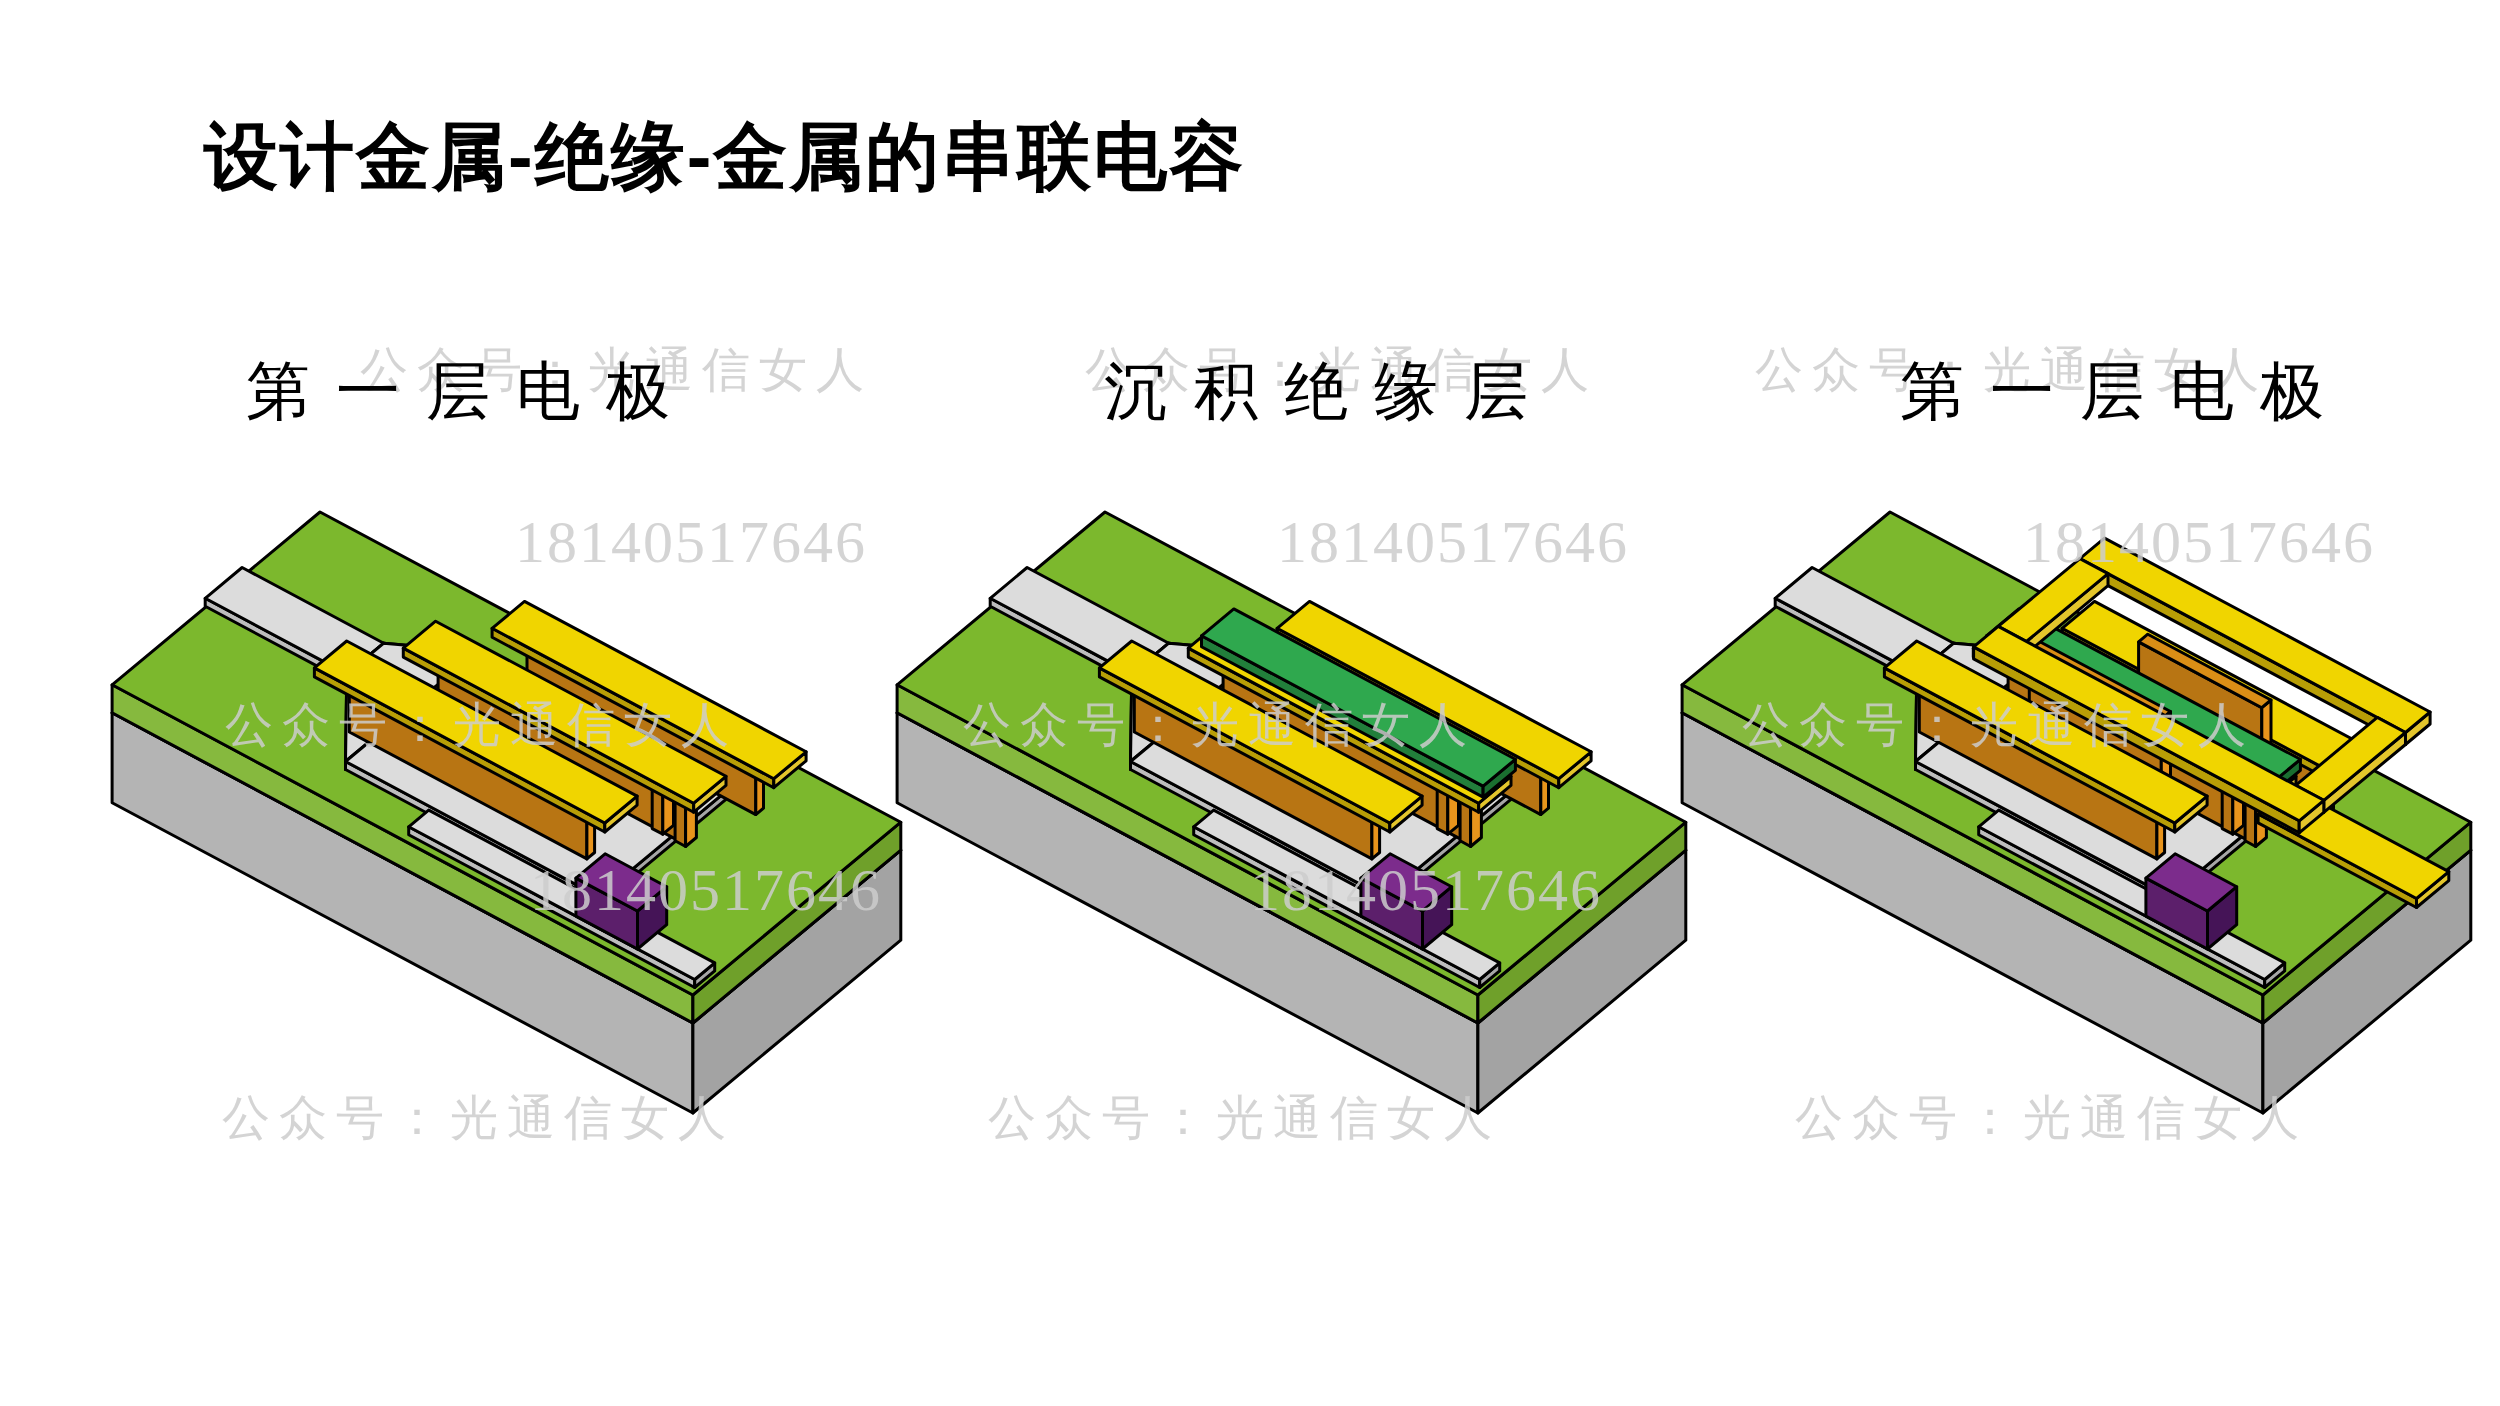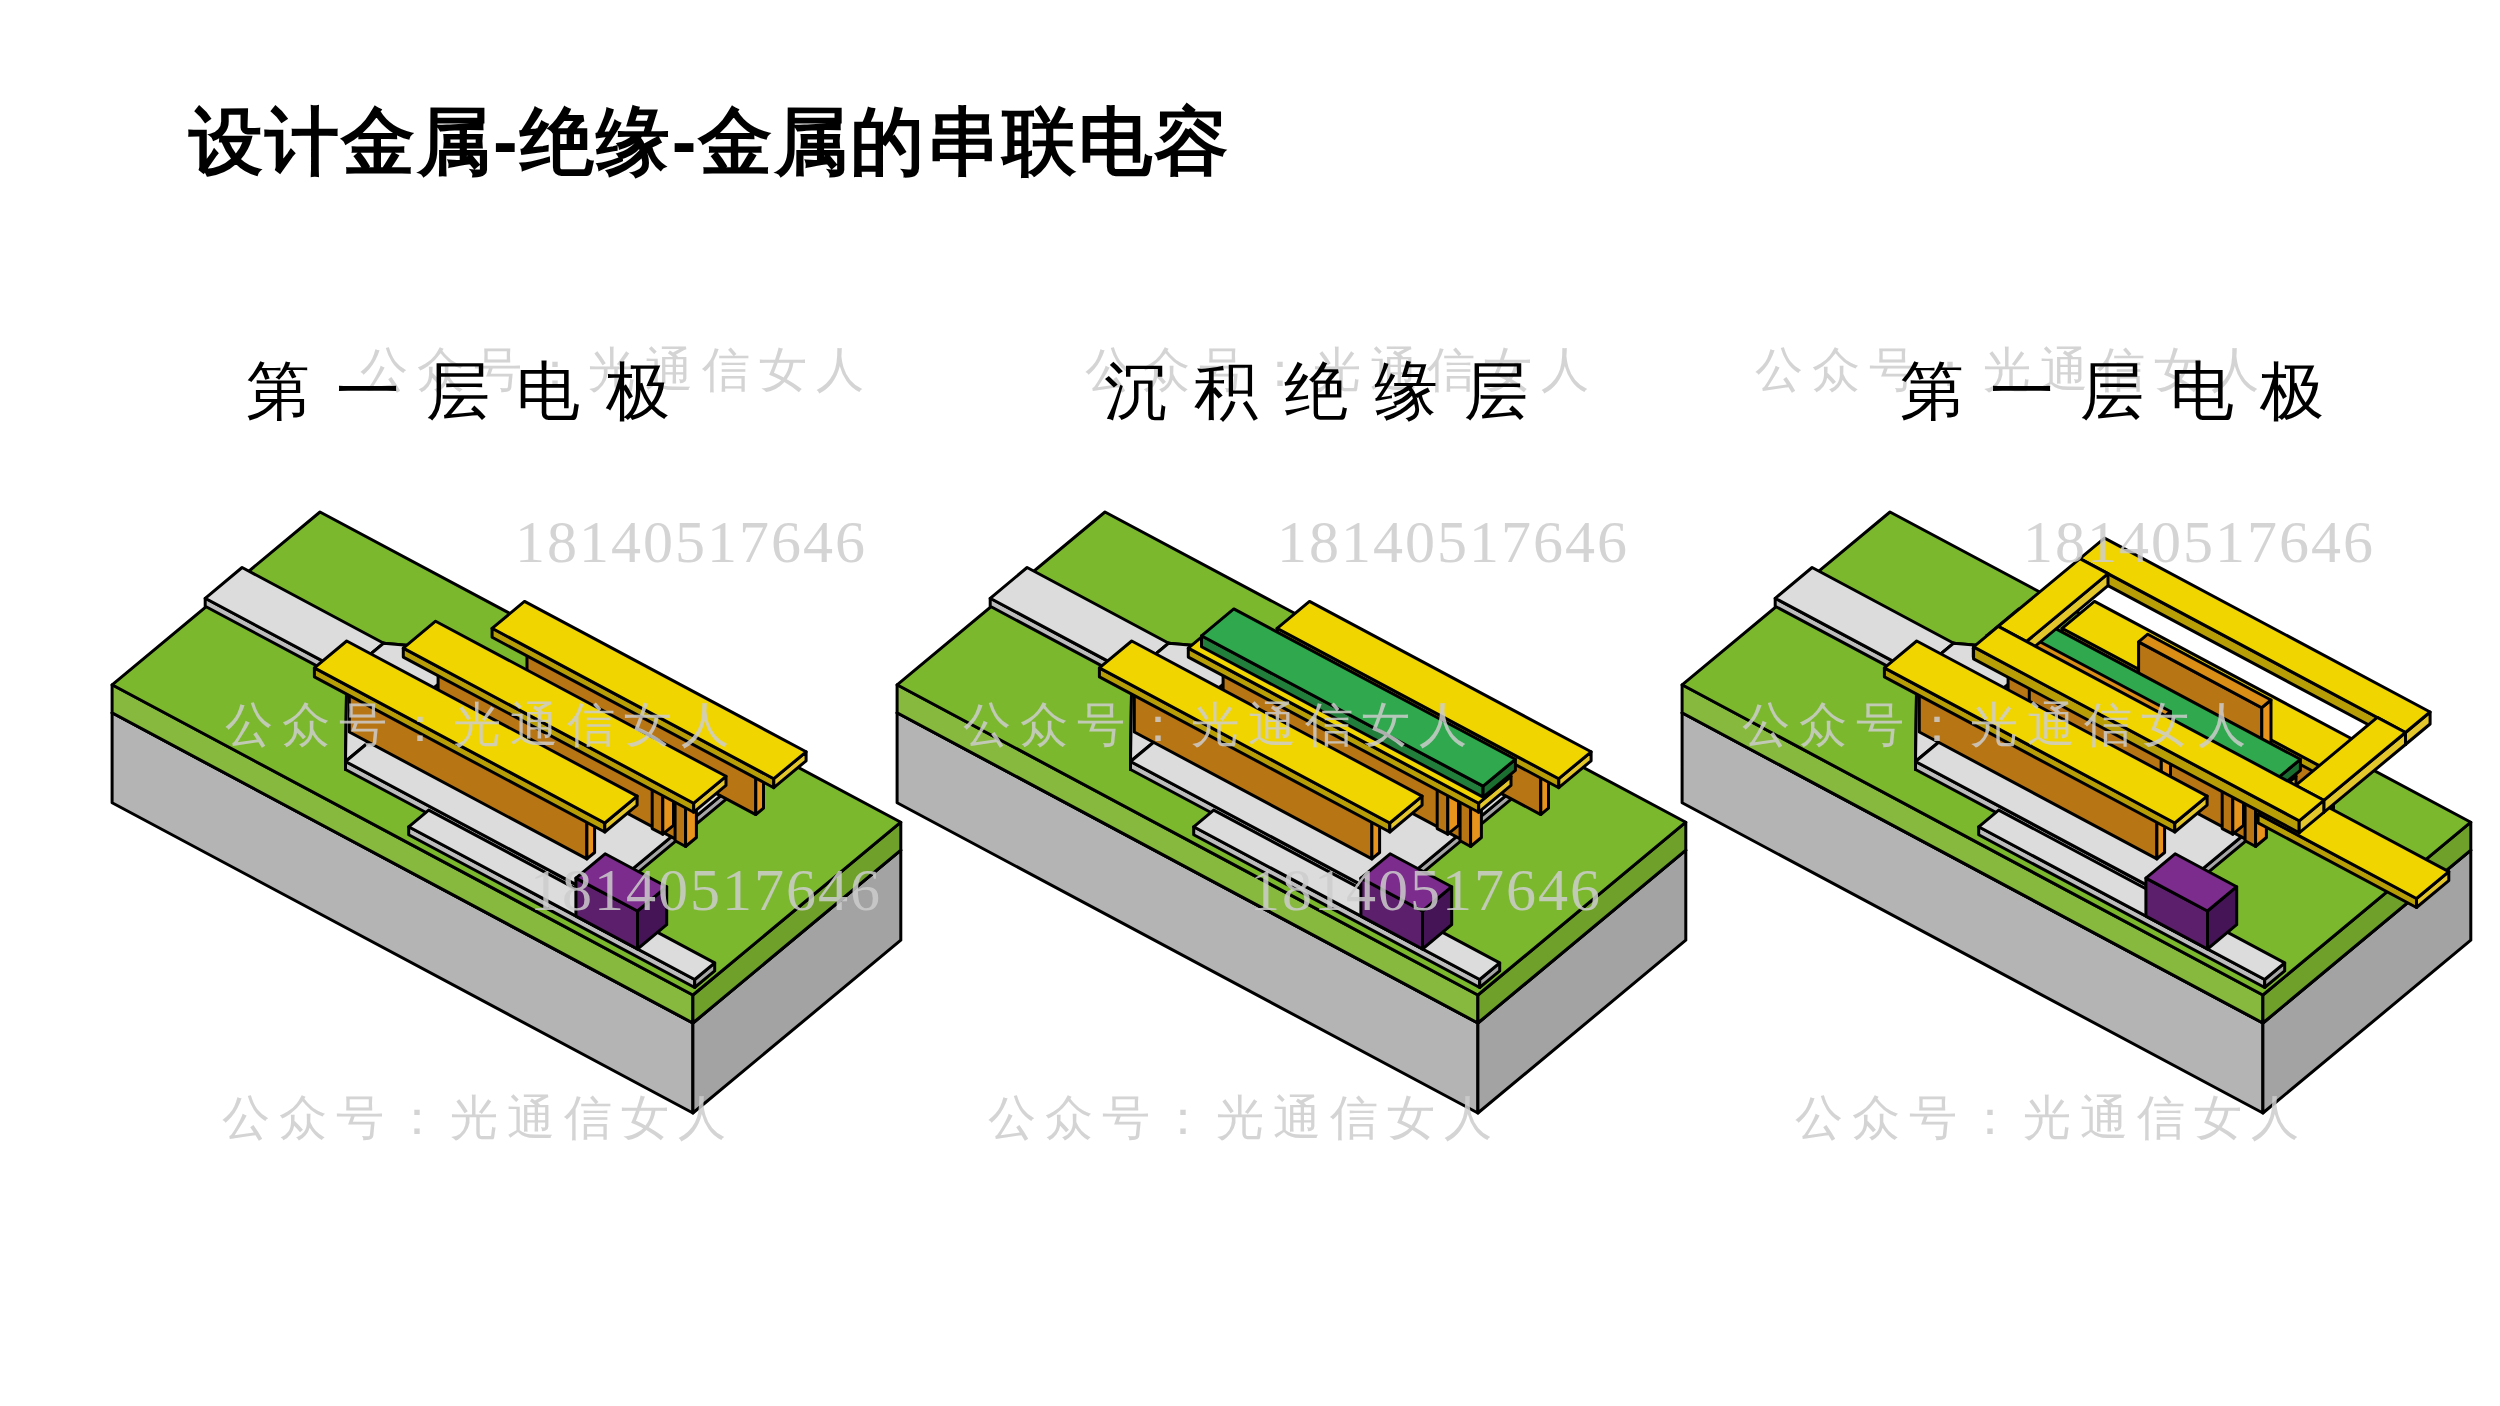--- a/index.html
+++ b/index.html
@@ -1,21 +1,21 @@
 <!DOCTYPE html>
 <html><head>
 <meta charset="utf-8">
 <style>
   html,body{margin:0;padding:0;}
   body{
     width:2500px;height:1406px;position:relative;overflow:hidden;
     background:#ffffff;font-family:"Liberation Sans", sans-serif;
   }
   .page-title{
-    position:absolute;left:188px;top:92px;margin:1px;
+    position:absolute;left:188px;top:92px;margin:16px;
     font-size:74px;font-weight:700;letter-spacing:2px;color:#000;
     white-space:nowrap;
   }
   .step-label{
     position:absolute;top:348px;font-size:64px;font-weight:400;color:#000000;
     letter-spacing:26px;white-space:nowrap;z-index:10;
   }
   #label-0{left:246px;}
   #label-1{left:1076px;margin-left:28px;}
   #label-2{left:1900px;}

